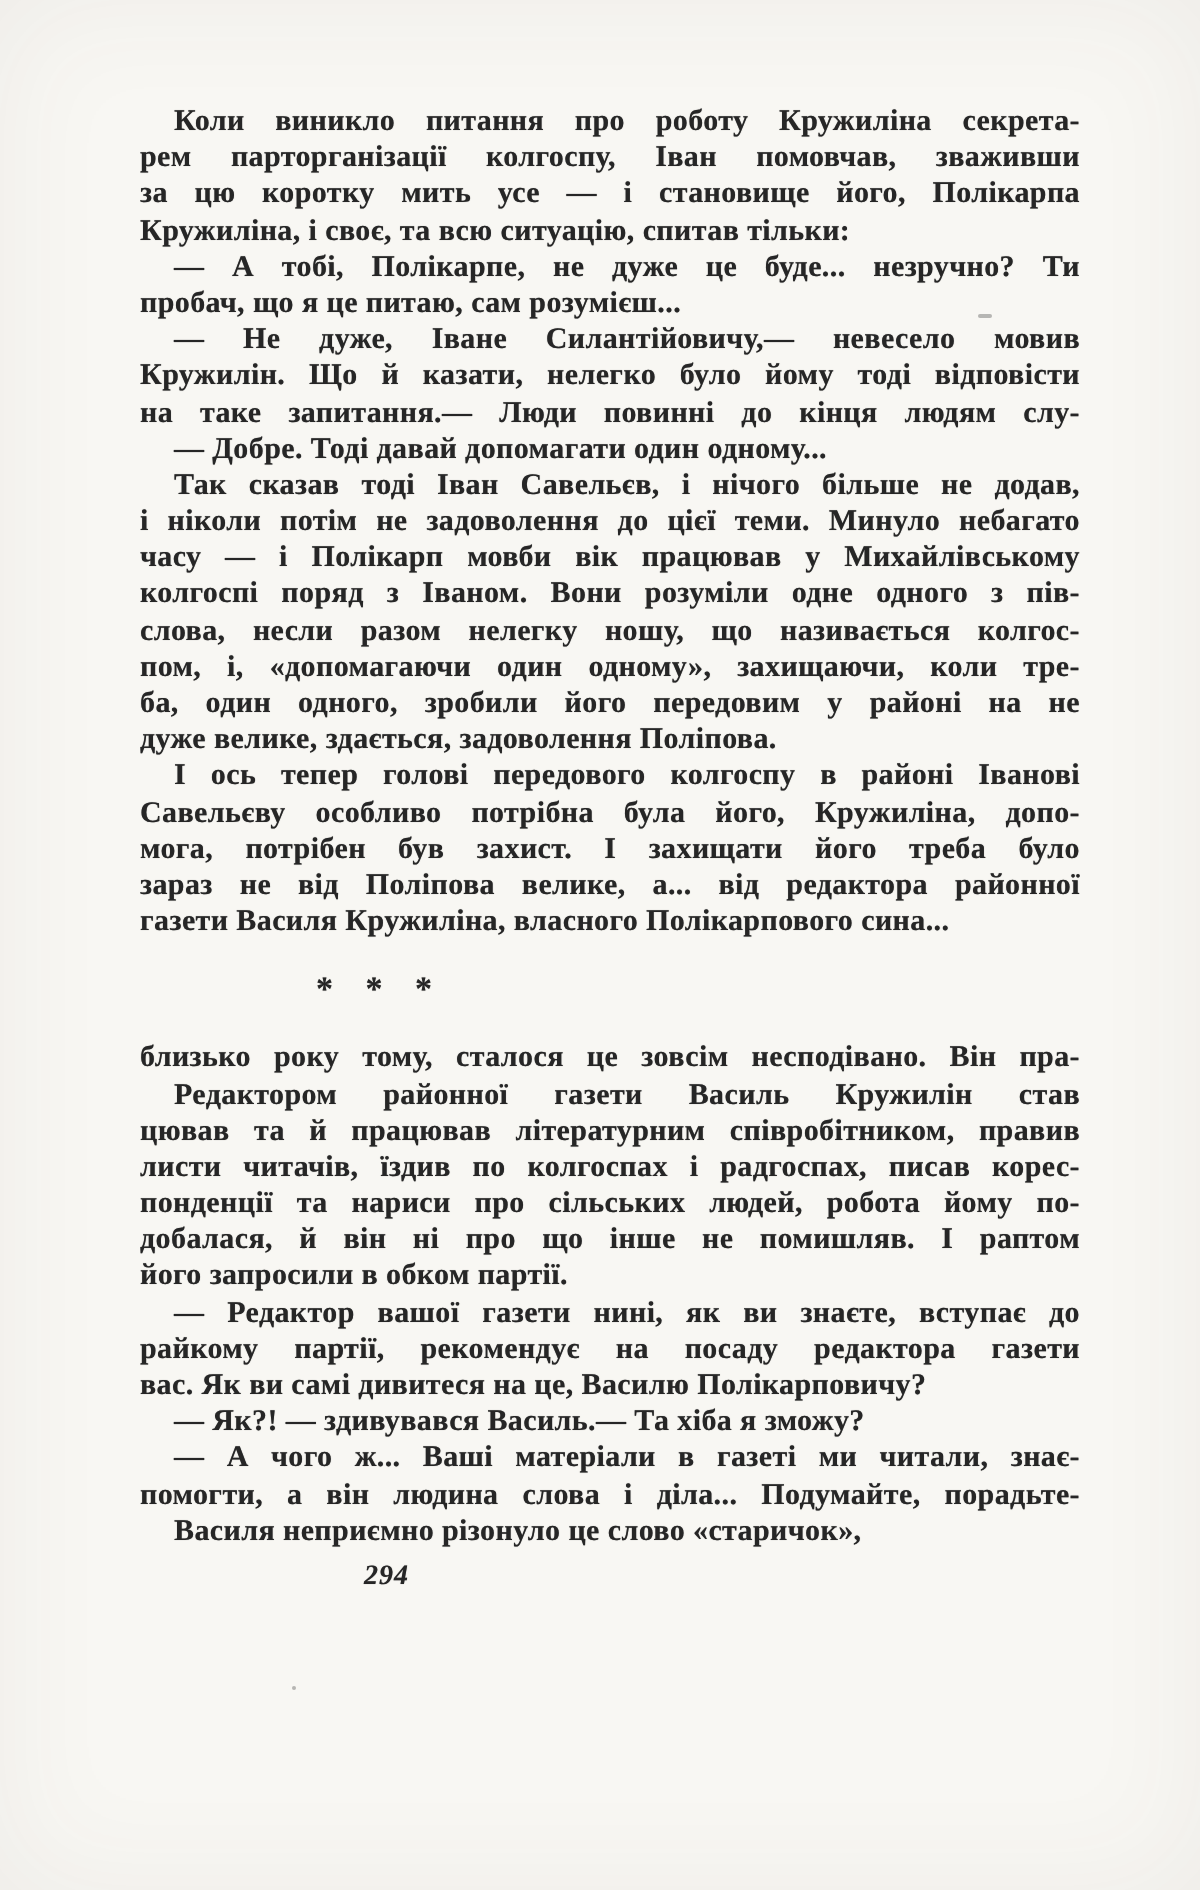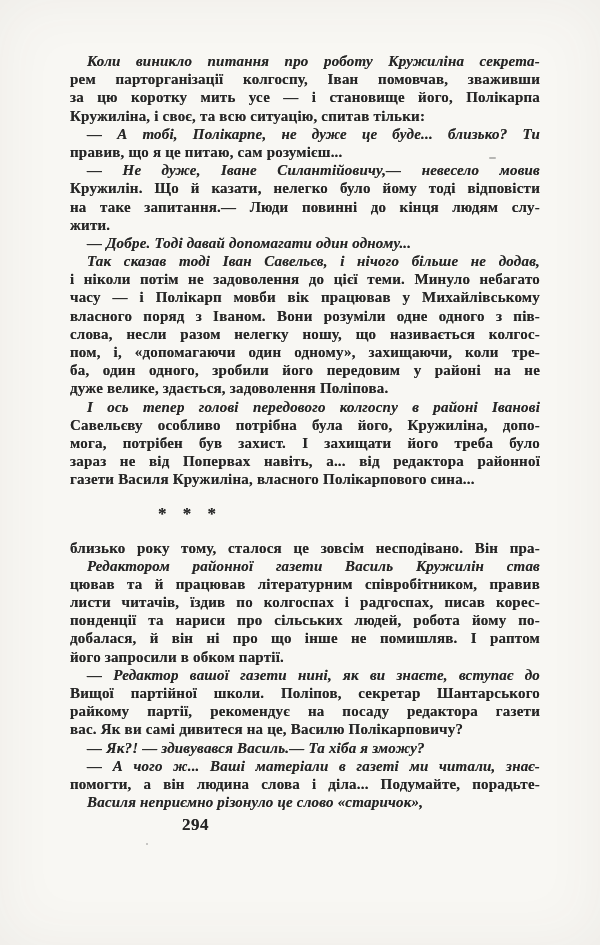--- a/index.html
+++ b/index.html
@@ -33,94 +33,93 @@
     text-shadow: 0 0 0.4px rgba(20,20,20,0.55);
   }
   .line {
     height: 18.2px;
     line-height: 18.2px;
     overflow: hidden;
     text-align: justify;
     text-align-last: justify;
     white-space: nowrap;
   }
-  .line.first { text-indent: 17px; font-style: italic; }
+  .line.first { text-indent: 17px; }
   .line.plast {
     text-align: center;
     text-align-last: left;
   }
   .separator {
     height: 50px;
     display: flex;
     align-items: center;
     padding-left: 88px;
     font-size: 17px;
     font-weight: 700;
     word-spacing: 12px;
     letter-spacing: 0;
   }
   .pagenum-row {
     margin-top: 5px;
     height: 18px;
     line-height: 18px;
     padding-left: 112px;
-    font-size: 17px;
+    font-size: 14px;
     font-weight: 700;
     text-align: left;
     text-align-last: left;
     letter-spacing: 0.5px;
+    font-style: italic;
   }
   
   .speck {
     position: absolute;
     background: rgba(60,60,60,0.35);
     border-radius: 1px;
   }
   .speck-1 { left: 489px; top: 157px; width: 7px; height: 1.5px; }
   .speck-2 { left: 146px; top: 843px; width: 2px; height: 2px; border-radius: 50%; }
 </style>
 </head>
 <body>
 
 <div class="page">
   <div class="textblock" id="textblock">
       <div class="line first">Коли виникло питання про роботу Кружиліна секрета-</div>
       <div class="line">рем парторганізації колгоспу, Іван помовчав, зваживши</div>
       <div class="line">за цю коротку мить усе — і становище його, Полікарпа</div>
       <div class="line plast">Кружиліна, і своє, та всю ситуацію, спитав тільки:</div>
-      <div class="line first">— А тобі, Полікарпе, не дуже це буде... близько? Ти</div>
-      <div class="line plast">правив, що я це питаю, сам розумієш...</div>
+      <div class="line first">— А тобі, Полікарпе, не дуже це буде... незручно? Ти</div>
+      <div class="line plast">пробач, що я це питаю, сам розумієш...</div>
       <div class="line first">— Не дуже, Іване Силантійовичу,— невесело мовив</div>
       <div class="line">Кружилін. Що й казати, нелегко було йому тоді відповісти</div>
       <div class="line">на таке запитання.— Люди повинні до кінця людям слу-</div>
-      <div class="line plast">жити.</div>
       <div class="line first plast">— Добре. Тоді давай допомагати один одному...</div>
       <div class="line first">Так сказав тоді Іван Савельєв, і нічого більше не додав,</div>
       <div class="line">і ніколи потім не задоволення до цієї теми. Минуло небагато</div>
       <div class="line">часу — і Полікарп мовби вік працював у Михайлівському</div>
-      <div class="line">власного поряд з Іваном. Вони розуміли одне одного з пів-</div>
+      <div class="line">колгоспі поряд з Іваном. Вони розуміли одне одного з пів-</div>
       <div class="line">слова, несли разом нелегку ношу, що називається колгос-</div>
       <div class="line">пом, і, «допомагаючи один одному», захищаючи, коли тре-</div>
       <div class="line">ба, один одного, зробили його передовим у районі на не</div>
       <div class="line plast">дуже велике, здається, задоволення Поліпова.</div>
       <div class="line first">І ось тепер голові передового колгоспу в районі Іванові</div>
       <div class="line">Савельєву особливо потрібна була його, Кружиліна, допо-</div>
       <div class="line">мога, потрібен був захист. І захищати його треба було</div>
-      <div class="line">зараз не від Попервах навіть, а... від редактора районної</div>
+      <div class="line">зараз не від Поліпова велике, а... від редактора районної</div>
       <div class="line plast">газети Василя Кружиліна, власного Полікарпового сина...</div>
       <div class="separator">* * *</div>
       <div class="line">близько року тому, сталося це зовсім несподівано. Він пра-</div>
       <div class="line first">Редактором районної газети Василь Кружилін став</div>
       <div class="line">цював та й працював літературним співробітником, правив</div>
       <div class="line">листи читачів, їздив по колгоспах і радгоспах, писав корес-</div>
       <div class="line">понденції та нариси про сільських людей, робота йому по-</div>
       <div class="line">добалася, й він ні про що інше не помишляв. І раптом</div>
       <div class="line plast">його запросили в обком партії.</div>
       <div class="line first">— Редактор вашої газети нині, як ви знаєте, вступає до</div>
-      <div class="line">Вищої партійної школи. Поліпов, секретар Шантарського</div>
       <div class="line">райкому партії, рекомендує на посаду редактора газети</div>
       <div class="line plast">вас. Як ви самі дивитеся на це, Василю Полікарповичу?</div>
       <div class="line first plast">— Як?! — здивувався Василь.— Та хіба я зможу?</div>
       <div class="line first">— А чого ж... Ваші матеріали в газеті ми читали, знає-</div>
       <div class="line">помогти, а він людина слова і діла... Подумайте, порадьте-</div>
       <div class="line first plast">Василя неприємно різонуло це слово «старичок»,</div>
       <div class="pagenum-row">294</div>
     </div>
   <div class="speck speck-1"></div>
   <div class="speck speck-2"></div>

